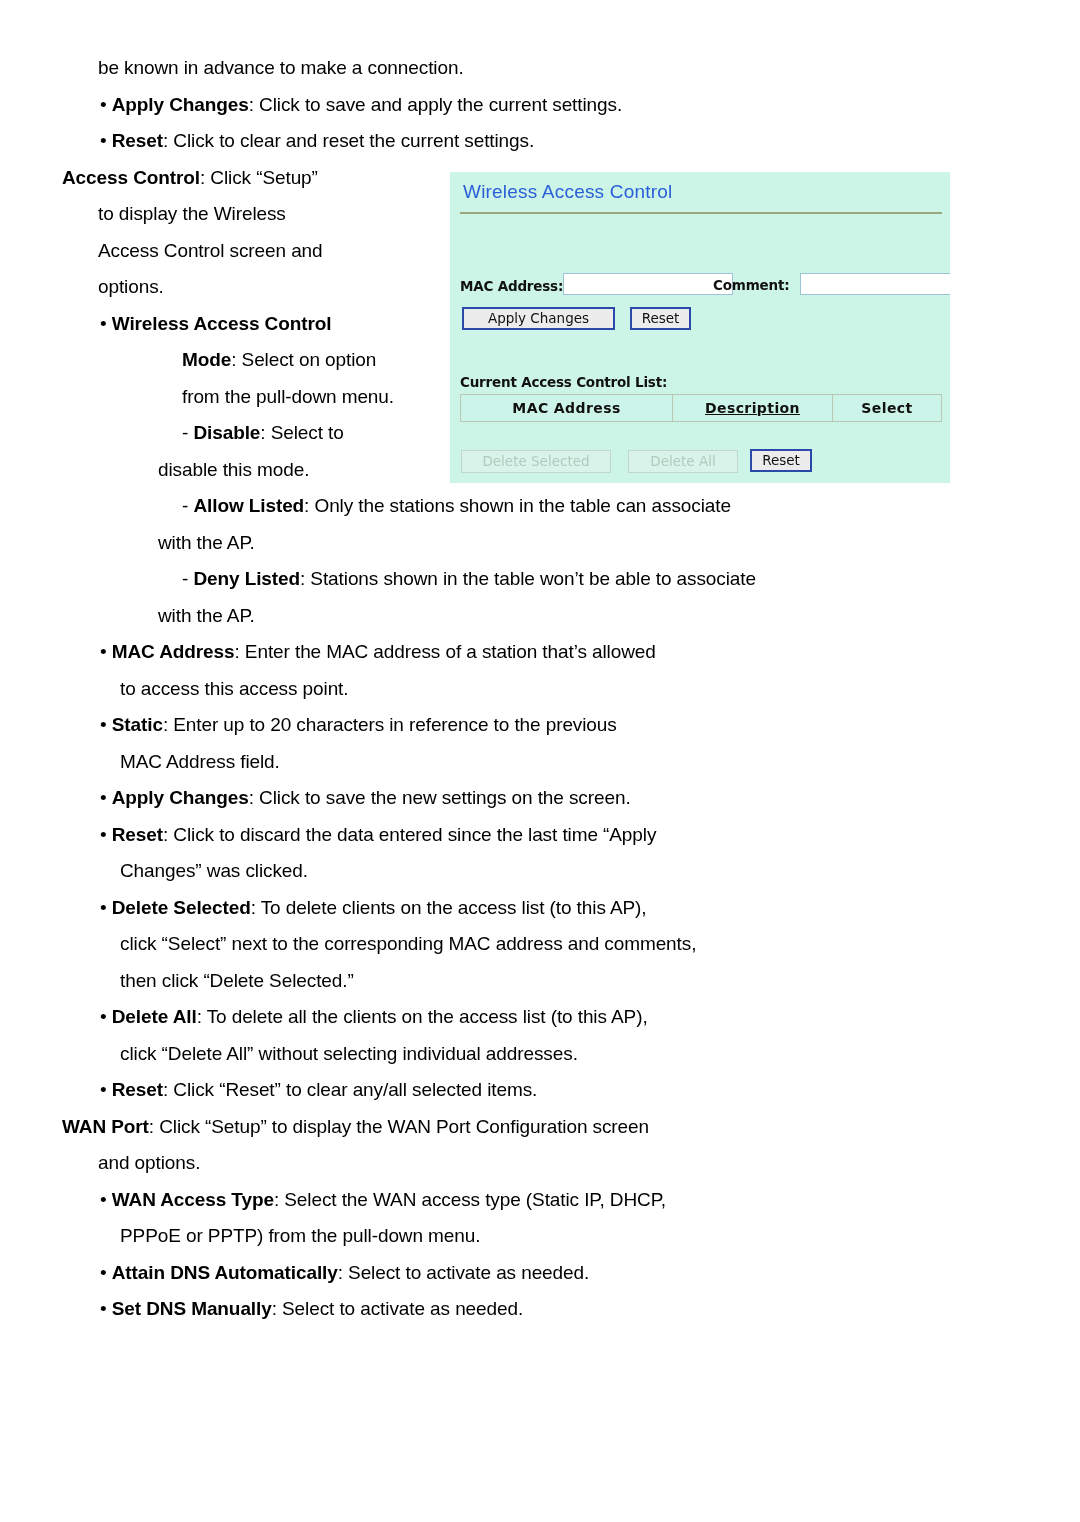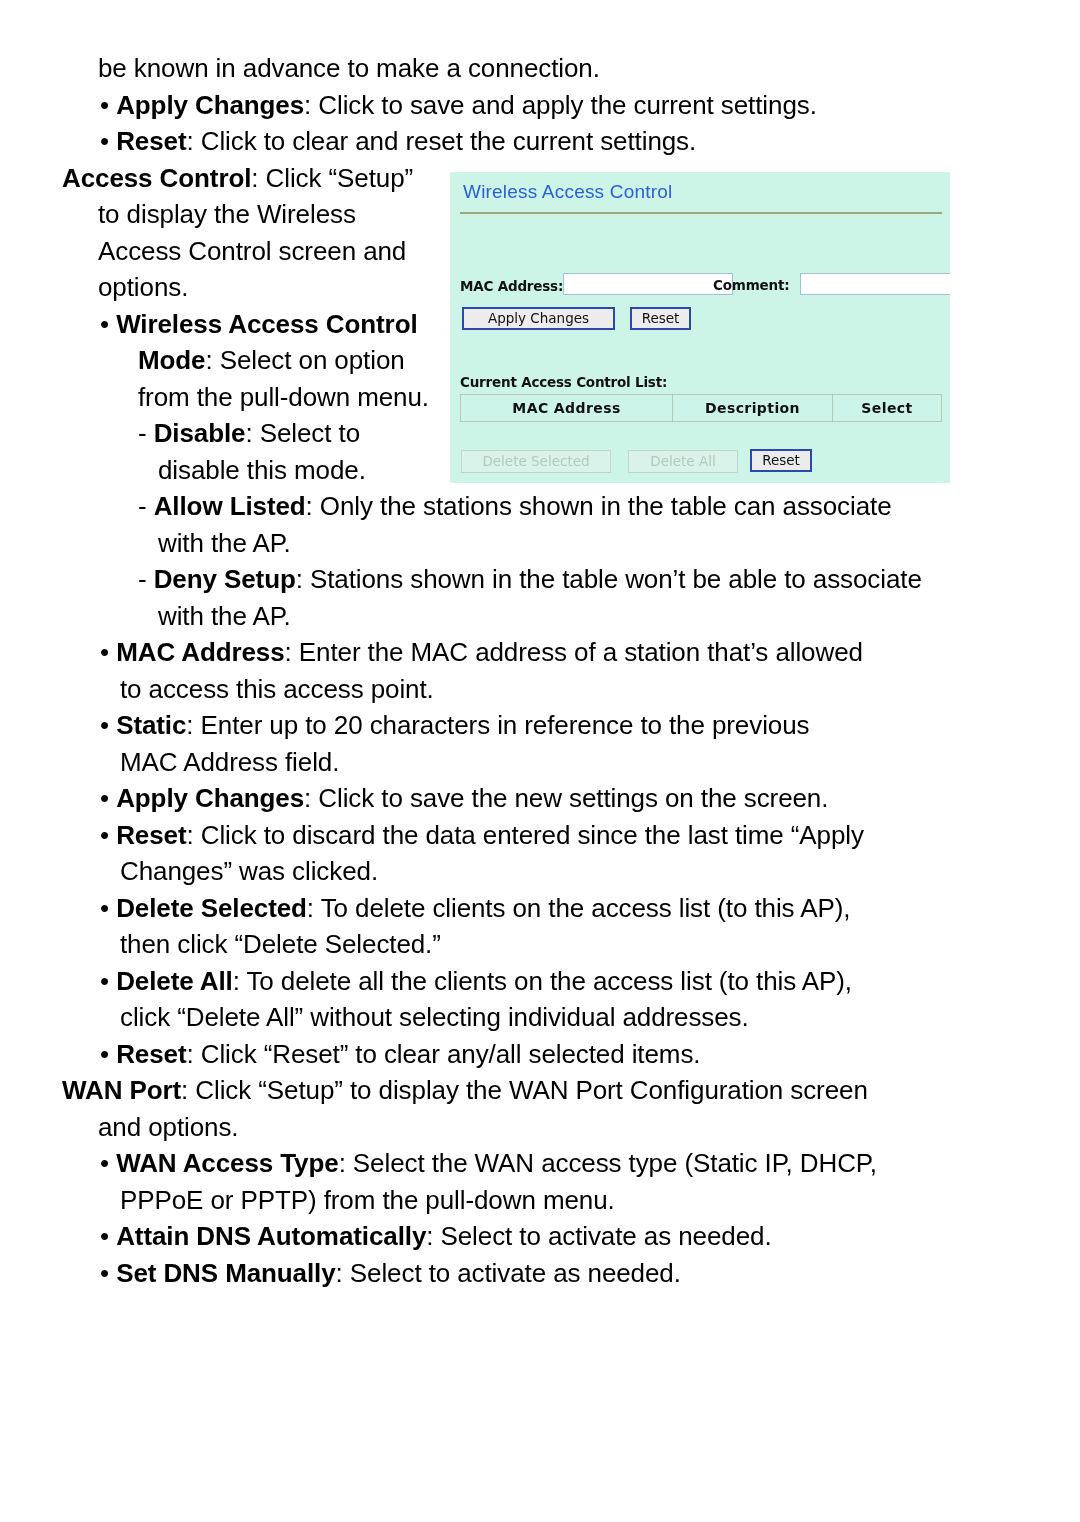--- a/index.html
+++ b/index.html
@@ -21,35 +21,35 @@
     position: absolute;
     left: 0; top: 0;
     width: 1080px;
     height: 1522px;
   }
   .body-text {
     position: absolute;
     left: 62px;
     top: 50px;
     width: 900px;
-    font-size: 26px;
+    font-size: 19px;
     line-height: 36.5px;
     letter-spacing: -0.1px;
   }
   .ln {
     white-space: pre;
     font-weight: 400;
   }
   .ln b { font-weight: 700; }
   
   .i0 { margin-left: 0px; }
   .i1 { margin-left: 36px; }
   .i2 { margin-left: 38px; }
   .i3 { margin-left: 58px; }
-  .i4 { margin-left: 76px; }
+  .i4 { margin-left: 120px; }
   .i5 { margin-left: 96px; }
 
   
   .shot-float {
     float: right;
     width: 510px;
     height: 316px;
     shape-margin: 0;
   }
 
@@ -186,21 +186,21 @@
     font-weight: bold;
     font-family: "DejaVu Sans", sans-serif;
     display: flex;
     align-items: center;
     justify-content: center;
     color: #111;
     box-sizing: border-box;
     letter-spacing: 0.4px;
   }
   .aclist .c1 { width: 212px; }
-  .aclist .c2 { width: 160px; }
+  .aclist .c2 { width: 160px; text-decoration: underline; }
   .aclist .c3 { width: 108px; border-right: none; text-align: right; }
   .btn.dsel { left: 11px; top: 278px; width: 150px; color: #b3c9bd; border-color: #c2d6ca; background: #d9f3ea; }
   .btn.dall { left: 178px; top: 278px; width: 110px; color: #b3c9bd; border-color: #c2d6ca; background: #d9f3ea; }
   .btn.reset2 { left: 300px; top: 277px; width: 62px; }
 
   
   .footer { position: absolute; left: 0; top: 1412px; width: 1080px; height: 110px; }
 </style>
 </head>
 <body>
@@ -245,30 +245,31 @@
         <div class="ln i1">to display the Wireless</div>
         <div class="ln i1">Access Control screen and</div>
         <div class="ln i1">options.</div>
         <div class="ln i2">• <b>Wireless Access Control</b></div>
         <div class="ln i4"><b>Mode</b>: Select on option</div>
         <div class="ln i4">from the pull-down menu.</div>
         <div class="ln i4">- <b>Disable</b>: Select to</div>
         <div class="ln i5">disable this mode.</div>
         <div class="ln i4">- <b>Allow Listed</b>: Only the stations shown in the table can associate</div>
         <div class="ln i5">with the AP.</div>
-        <div class="ln i4">- <b>Deny Setup</b>: Stations shown in the table won’t be able to associate</div>
+        <div class="ln i4">- <b>Deny Listed</b>: Stations shown in the table won’t be able to associate</div>
         <div class="ln i5">with the AP.</div>
         <div class="ln i2">• <b>MAC Address</b>: Enter the MAC address of a station that’s allowed</div>
         <div class="ln i3">to access this access point.</div>
         <div class="ln i2">• <b>Static</b>: Enter up to 20 characters in reference to the previous</div>
         <div class="ln i3">MAC Address field.</div>
         <div class="ln i2">• <b>Apply Changes</b>: Click to save the new settings on the screen.</div>
         <div class="ln i2">• <b>Reset</b>: Click to discard the data entered since the last time “Apply</div>
         <div class="ln i3">Changes” was clicked.</div>
         <div class="ln i2">• <b>Delete Selected</b>: To delete clients on the access list (to this AP),</div>
+        <div class="ln i3">click “Select” next to the corresponding MAC address and comments,</div>
         <div class="ln i3">then click “Delete Selected.”</div>
         <div class="ln i2">• <b>Delete All</b>: To delete all the clients on the access list (to this AP),</div>
         <div class="ln i3">click “Delete All” without selecting individual addresses.</div>
         <div class="ln i2">• <b>Reset</b>: Click “Reset” to clear any/all selected items.</div>
         <div class="ln i0"><b>WAN Port</b>: Click “Setup” to display the WAN Port Configuration screen</div>
         <div class="ln i1">and options.</div>
         <div class="ln i2">• <b>WAN Access Type</b>: Select the WAN access type (Static IP, DHCP,</div>
         <div class="ln i3">PPPoE or PPTP) from the pull-down menu.</div>
         <div class="ln i2">• <b>Attain DNS Automatically</b>: Select to activate as needed.</div>
         <div class="ln i2">• <b>Set DNS Manually</b>: Select to activate as needed.</div>

